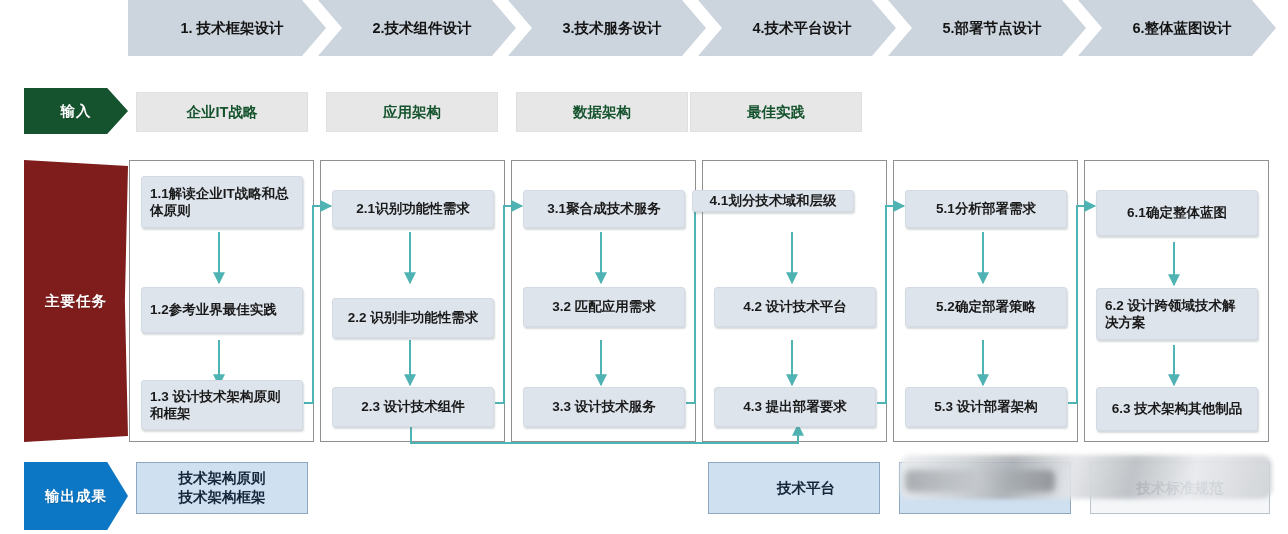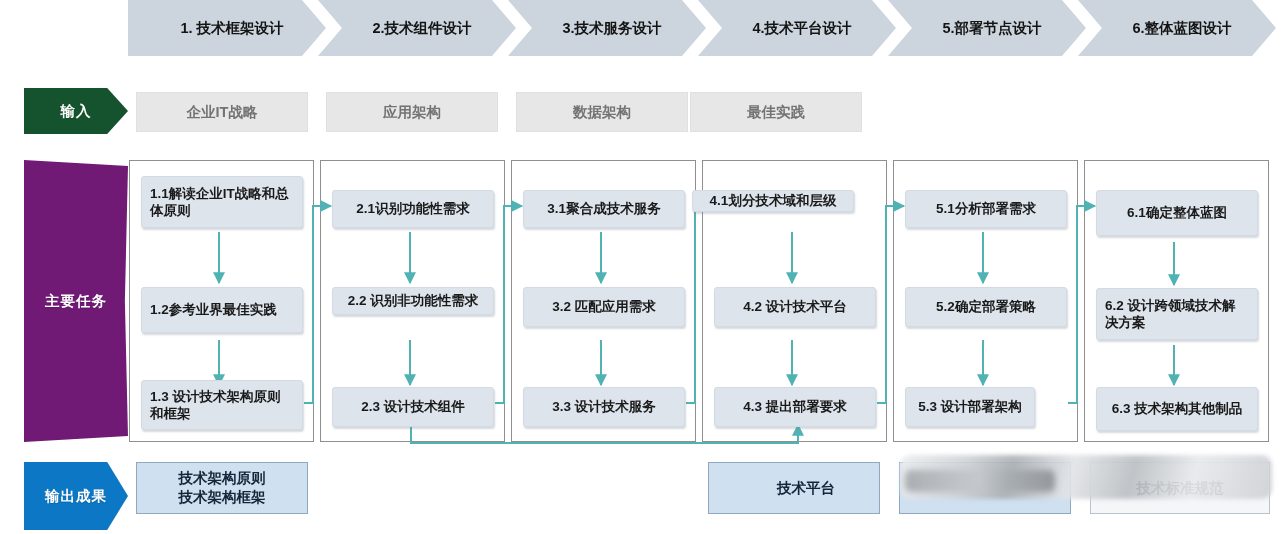--- a/index.html
+++ b/index.html
@@ -32,34 +32,34 @@
     position:absolute;
     color:#ffffff;font-size:14.5px;font-weight:700;letter-spacing:1px;
     display:flex;align-items:center;justify-content:center;
     text-shadow:0 1px 1px rgba(0,0,0,.18);
   }
   .band-in{
     left:24px;top:88px;width:104px;height:46px;background:#14532d;
     clip-path:polygon(0 0, 80% 0, 100% 50%, 80% 100%, 0 100%);
   }
   .band-main{
-    left:24px;top:160px;width:104px;height:282px;background:#701a75;
+    left:24px;top:160px;width:104px;height:282px;background:#7f1d1d;
     clip-path:polygon(0 0, 100% 6px, 97% 50%, 100% calc(100% - 6px), 0 100%);
   }
   .band-out{
     left:24px;top:462px;width:104px;height:68px;background:#0c77c4;
     clip-path:polygon(0 0, 80% 0, 100% 50%, 80% 100%, 0 100%);
   }
 
   
   .input-box{
     position:absolute;top:92px;height:40px;
     background:#e7e7e7;border:1px solid #e0e0e0;box-sizing:border-box;
     display:flex;align-items:center;justify-content:center;
-    font-size:14.5px;font-weight:600;color:#737373;
+    font-size:14.5px;font-weight:600;color:#14532d;
   }
 
   
   .lane{
     position:absolute;top:160px;height:282px;
     border:1px solid #8f8f8f;background:#ffffff;box-sizing:border-box;
   }
   .task{
     position:absolute;
     background:#dde4ec;
@@ -180,34 +180,34 @@
 
       <path d="M411,427 L411,443 L798,443 L798,425"></path>
     </g>
   </svg>
 
   <div class="task" style="left:141px;top:176px;width:162px;height:52px;">1.1解读企业IT战略和总体原则</div>
   <div class="task" style="left:141px;top:287px;width:162px;height:46px;">1.2参考业界最佳实践</div>
   <div class="task" style="left:141px;top:380px;width:162px;height:50px;">1.3 设计技术架构原则和框架</div>
 
   <div class="task center" style="left:332px;top:190px;width:162px;height:38px;">2.1识别功能性需求</div>
-  <div class="task center" style="left:332px;top:287px;width:162px;height:28px;">2.2 识别非功能性需求</div>
+  <div class="task center" style="left:332px;top:298px;width:162px;height:40px;">2.2 识别非功能性需求</div>
   <div class="task center" style="left:332px;top:387px;width:162px;height:40px;">2.3 设计技术组件</div>
 
   <div class="task center" style="left:523px;top:190px;width:162px;height:38px;">3.1聚合成技术服务</div>
   <div class="task center" style="left:523px;top:287px;width:162px;height:40px;">3.2 匹配应用需求</div>
   <div class="task center" style="left:523px;top:387px;width:162px;height:40px;">3.3 设计技术服务</div>
 
   <div class="task center" style="left:692px;top:190px;width:162px;height:22px;">4.1划分技术域和层级</div>
   <div class="task center" style="left:714px;top:287px;width:162px;height:40px;">4.2 设计技术平台</div>
   <div class="task center" style="left:714px;top:387px;width:162px;height:40px;">4.3 提出部署要求</div>
 
   <div class="task center" style="left:905px;top:190px;width:162px;height:38px;">5.1分析部署需求</div>
   <div class="task center" style="left:905px;top:287px;width:162px;height:40px;">5.2确定部署策略</div>
-  <div class="task center" style="left:905px;top:387px;width:130px;height:40px;">5.3 设计部署架构</div>
+  <div class="task center" style="left:905px;top:387px;width:162px;height:40px;">5.3 设计部署架构</div>
 
   <div class="task center" style="left:1096px;top:190px;width:162px;height:46px;">6.1确定整体蓝图</div>
   <div class="task" style="left:1096px;top:288px;width:162px;height:52px;">6.2 设计跨领域技术解决方案</div>
   <div class="task center" style="left:1096px;top:387px;width:162px;height:44px;">6.3 技术架构其他制品</div>
 
   <div class="out-box" style="left:136px;width:172px;">
     <div>
       <div>技术架构原则</div>
       <div>技术架构框架</div>
     </div>

